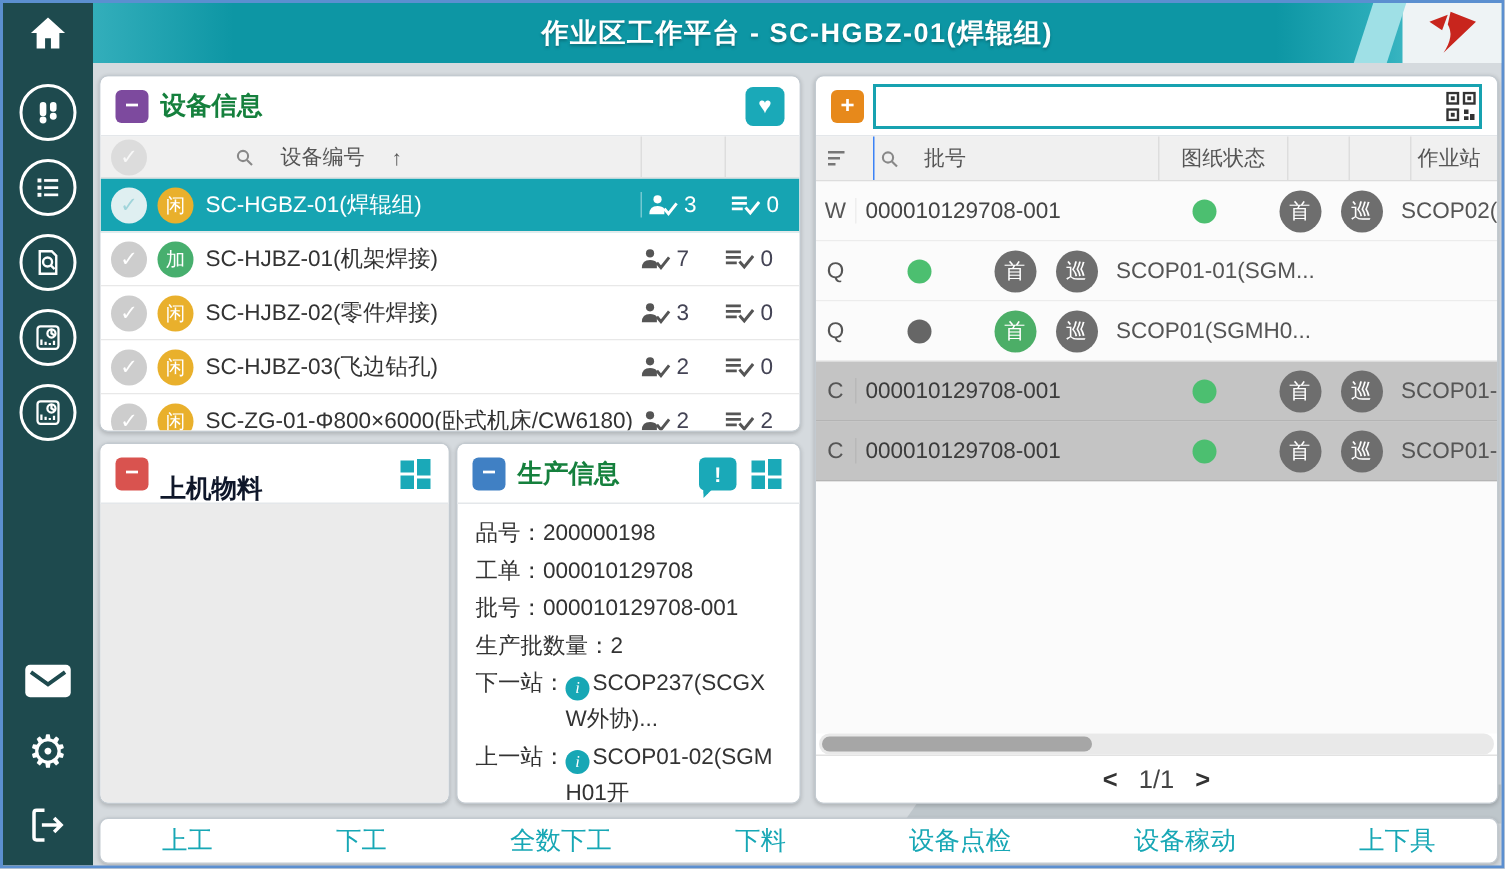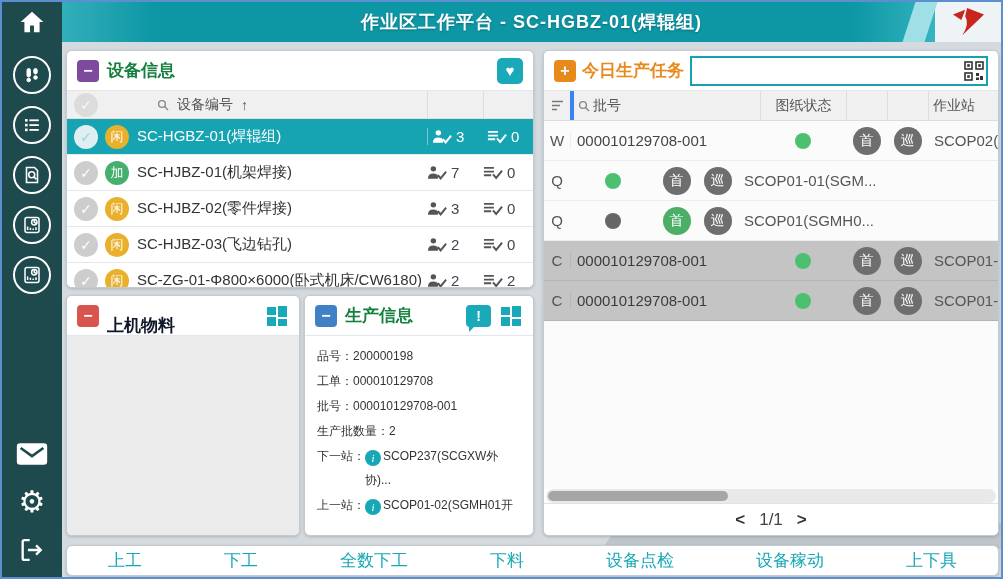--- a/index.html
+++ b/index.html
@@ -41,21 +41,21 @@
   .heart-btn { width:26px; height:26px; background:#1aa9b8; border-radius:5px; display:flex; align-items:center; justify-content:center; cursor:pointer; }
   .heart-btn::before { content:"♥"; color:#fff; font-size:15px; }
   .chat-btn { position:relative; width:25px; height:22px; background:#1aa9b8; border-radius:4px; color:#fff; font-weight:bold; font-size:14px; display:flex; align-items:center; justify-content:center; cursor:pointer; }
   .chat-btn::after { content:""; position:absolute; left:3px; bottom:-5px; border:3px solid transparent; border-top-color:#1aa9b8; border-left-color:#1aa9b8; }
 
   
   #equip { left:64px; top:48px; width:468px; height:238px; }
   .eq-thead { flex:0 0 28px; background:#f0f0f0; display:flex; align-items:center; font-size:14px; color:#555; border-bottom:1px solid #e0e0e0; }
   .eq-thead .c-check { opacity:.55; }
   .eq-thead .hcell { display:flex; align-items:center; height:100%; }
-  .eq-thead .h-code { flex:1; justify-content:flex-start; padding-left:52px; gap:8px; }
+  .eq-thead .h-code { flex:1; justify-content:flex-start; padding-left:52px; gap:18px; }
   .eq-thead .h-n1 { width:56px; border-left:1px solid #ddd; }
   .eq-thead .h-n2 { width:50px; border-left:1px solid #ddd; }
   .eq-rows { flex:1; overflow:hidden; }
   .eq-row { height:36px; display:flex; align-items:center; background:#fff; border-bottom:1px solid #e8e8e8; font-size:15px; color:#333; cursor:pointer; }
   .eq-row.selected { background:#16a4b2; color:#fff; }
   .c-check { flex:0 0 38px; display:flex; justify-content:center; }
   .check-circle { width:24px; height:24px; border-radius:50%; background:#cdcdcd; color:#fff; display:flex; align-items:center; justify-content:center; font-size:14px; }
   .check-circle::before { content:"✓"; }
   .eq-row.selected .check-circle { background:#dfeff1; color:#9fd4da; }
   .badge { width:24px; height:24px; border-radius:50%; color:#fff; font-size:13px; display:flex; align-items:center; justify-content:center; flex:0 0 24px; margin-right:8px; }
@@ -69,37 +69,37 @@
   .mini-ic { color:#555; }
   .eq-row.selected .mini-ic { color:#fff; }
 
   
   #materials { left:64px; top:293px; width:234px; height:241px; }
   .mat-body { flex:1; background:#ebebeb; }
   .grid-btn { cursor:pointer; display:flex; }
 
   
   #prod { left:302px; top:293px; width:230px; height:241px; }
-  .prod-body { flex:1; padding:8px 12px 0 12px; overflow:hidden; font-size:12px; color:#333; }
+  .prod-body { flex:1; padding:8px 12px 0 12px; overflow:hidden; font-size:15px; color:#333; }
   .pi-row { display:flex; line-height:24px; margin-bottom:1px; }
   .pi-label { flex:0 0 auto; color:#333; }
   .pi-value { flex:1; word-break:break-all; }
   .info-ic { display:inline-flex; width:16px; height:16px; border-radius:50%; background:#17a7b5; color:#fff; font-size:11px; font-style:italic; font-family:"Liberation Serif",serif; align-items:center; justify-content:center; margin-right:2px; vertical-align:-2px; }
   .info-ic::before { content:"i"; }
 
   
   #tasks { left:541px; top:48px; width:456px; height:486px; }
   #tasks .panel-head { gap:6px; }
   .search-wrap { flex:1; height:30px; border:2px solid #17a2b0; background:#fff; display:flex; align-items:center; }
   .search-wrap input { flex:1; border:none; outline:none; height:100%; font-size:15px; padding:0 6px; background:transparent; }
   .qr-ic { flex:0 0 24px; display:flex; justify-content:center; cursor:pointer; }
   .tk-thead { flex:0 0 30px; background:#f0f0f0; display:flex; align-items:center; font-size:14px; color:#555; border-bottom:1px solid #ddd; }
   .tk-thead .hcell { display:flex; align-items:center; height:100%; padding:0 4px; }
   .h-type { width:26px; justify-content:center; }
-  .h-batch { width:190px; gap:3px; border-left:4px solid #3b82f6; }
+  .h-batch { width:190px; gap:17px; border-left:1px solid #3b82f6;margin-left:12px; }
   .h-dstat { width:86px; justify-content:center; border-left:1px solid #ddd; }
   .h-b1 { width:41px; border-left:1px solid #ddd; }
   .h-b2 { width:41px; border-left:1px solid #ddd; }
   .h-station { flex:1; border-left:1px solid #ddd; }
   .tk-rows { flex:0 0 auto; }
   .tk-row { height:40px; display:flex; align-items:center; background:#fbfbfb; border-bottom:1px solid #ececec; font-size:15px; color:#444; cursor:pointer; }
   .tk-row.done { background:#c4c4c4; border-bottom:1px solid #b4b4b4; color:#3c3c3c; }
   .c-type { width:26px; text-align:center; flex:0 0 26px; color:#555; }
   .c-batch { width:190px; flex:0 0 190px; padding-left:6px; border-left:1px solid #eee; white-space:nowrap; overflow:hidden; }
   .c-dstat { width:86px; flex:0 0 86px; display:flex; justify-content:center; }
@@ -406,21 +406,20 @@
       <div class="pi-row">
           <span class="pi-label">上一站：</span>
           <span class="pi-value"><span class="info-ic"></span><span>SCOP01-02(SGMH01开</span></span>
         </div>
     </div>
   </div>
 
   <div id="tasks" class="panel">
     <div class="panel-head">
       <span class="chip plus orange"></span>
-      <span class="panel-title t-orange">今日生产任务</span>
       <span class="search-wrap">
         <input type="text" value="" style="">
         <span class="qr-ic">
           <svg width="20" height="20" viewBox="0 0 20 20" fill="#333">
             <rect x="1" y="1" width="7" height="7" fill="none" stroke="#333" stroke-width="1.6"></rect>
               <rect x="3.2" y="3.2" width="2.6" height="2.6"></rect>
             <rect x="12" y="1" width="7" height="7" fill="none" stroke="#333" stroke-width="1.6"></rect>
               <rect x="14.2" y="3.2" width="2.6" height="2.6"></rect>
             <rect x="1" y="12" width="7" height="7" fill="none" stroke="#333" stroke-width="1.6"></rect>
               <rect x="3.2" y="14.2" width="2.6" height="2.6"></rect>

